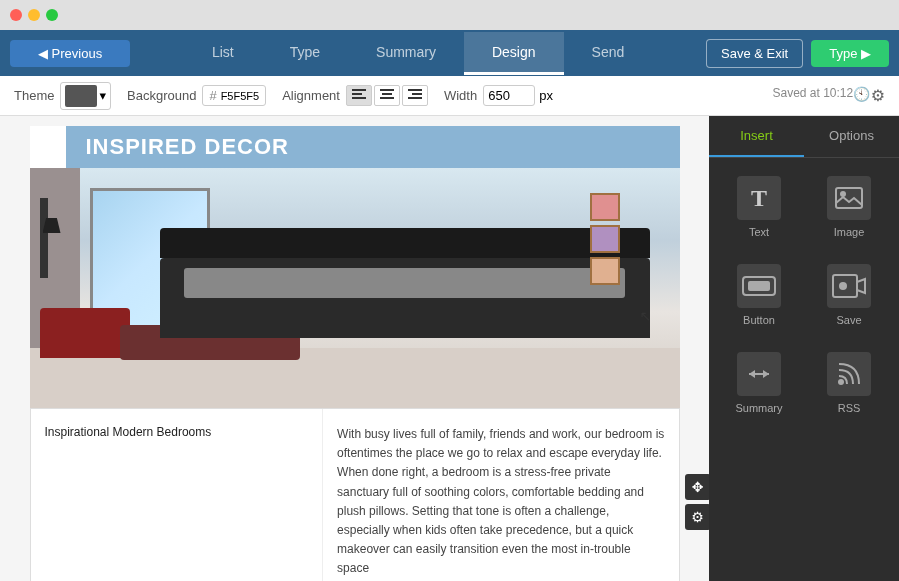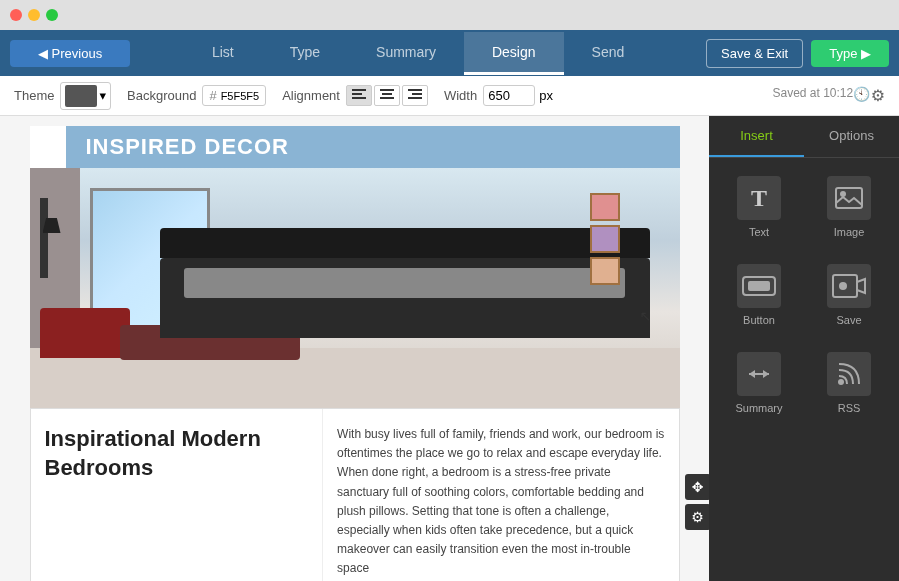--- a/index.html
+++ b/index.html
@@ -351,22 +351,22 @@
       gap: 0;
       padding: 0;
       border: 1px solid #ddd;
       position: relative;
     }
     .email-body-left {
       width: 45%;
       padding: 16px 14px;
     }
     .email-body-title {
-      font-size: 22px;
-      font-weight: bold;
+      font-size: 12px;
+      font-weight: normal;
       color: #222;
       line-height: 1.3;
       margin-bottom: 8px;
     }
     .email-body-right {
       width: 55%;
       padding: 16px 14px;
       font-size: 12px;
       color: #444;
       line-height: 1.6;

